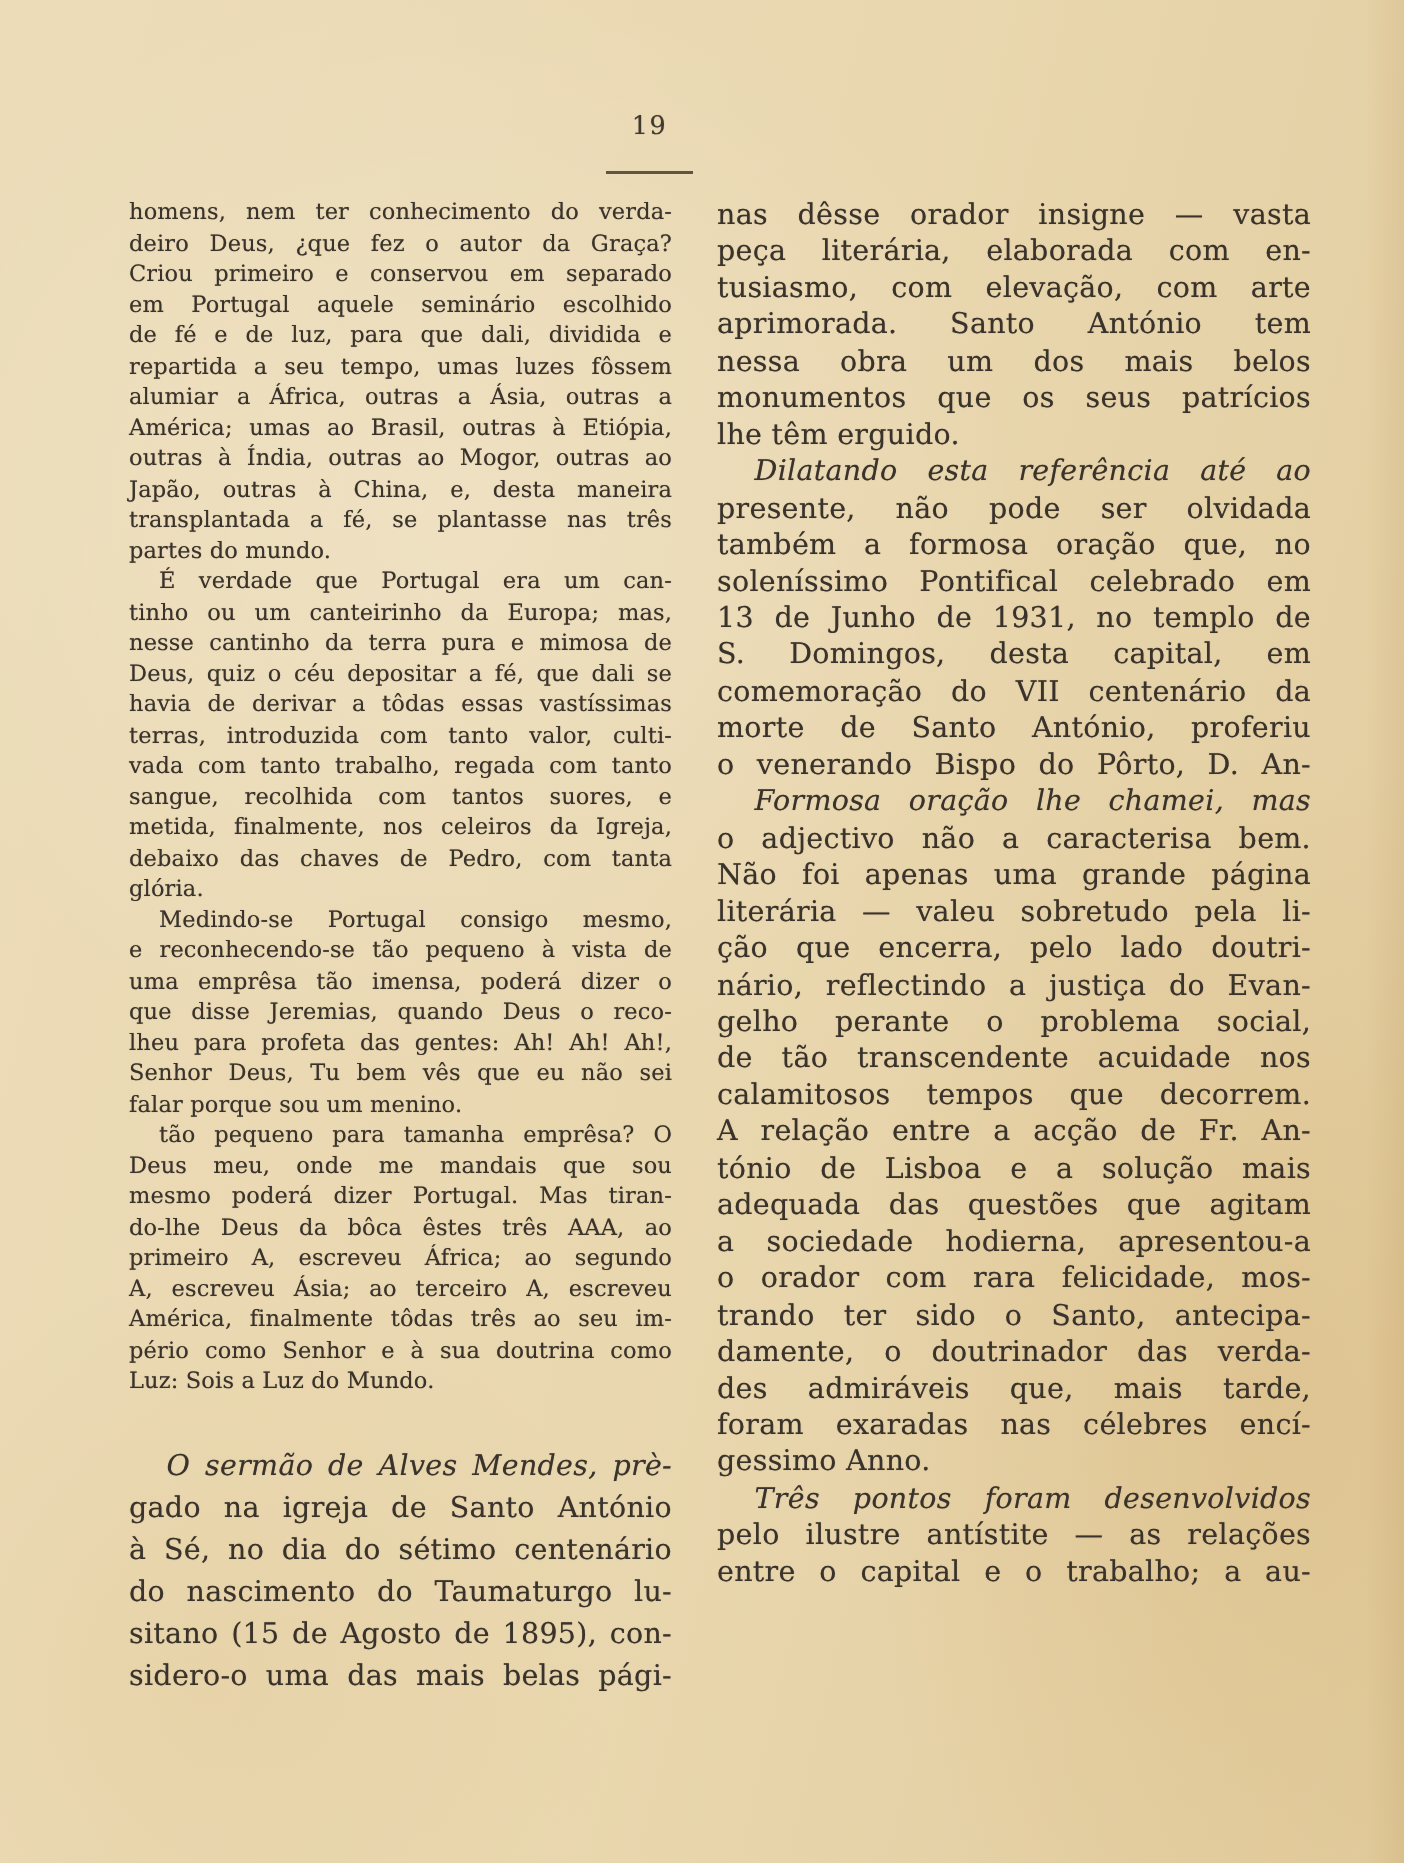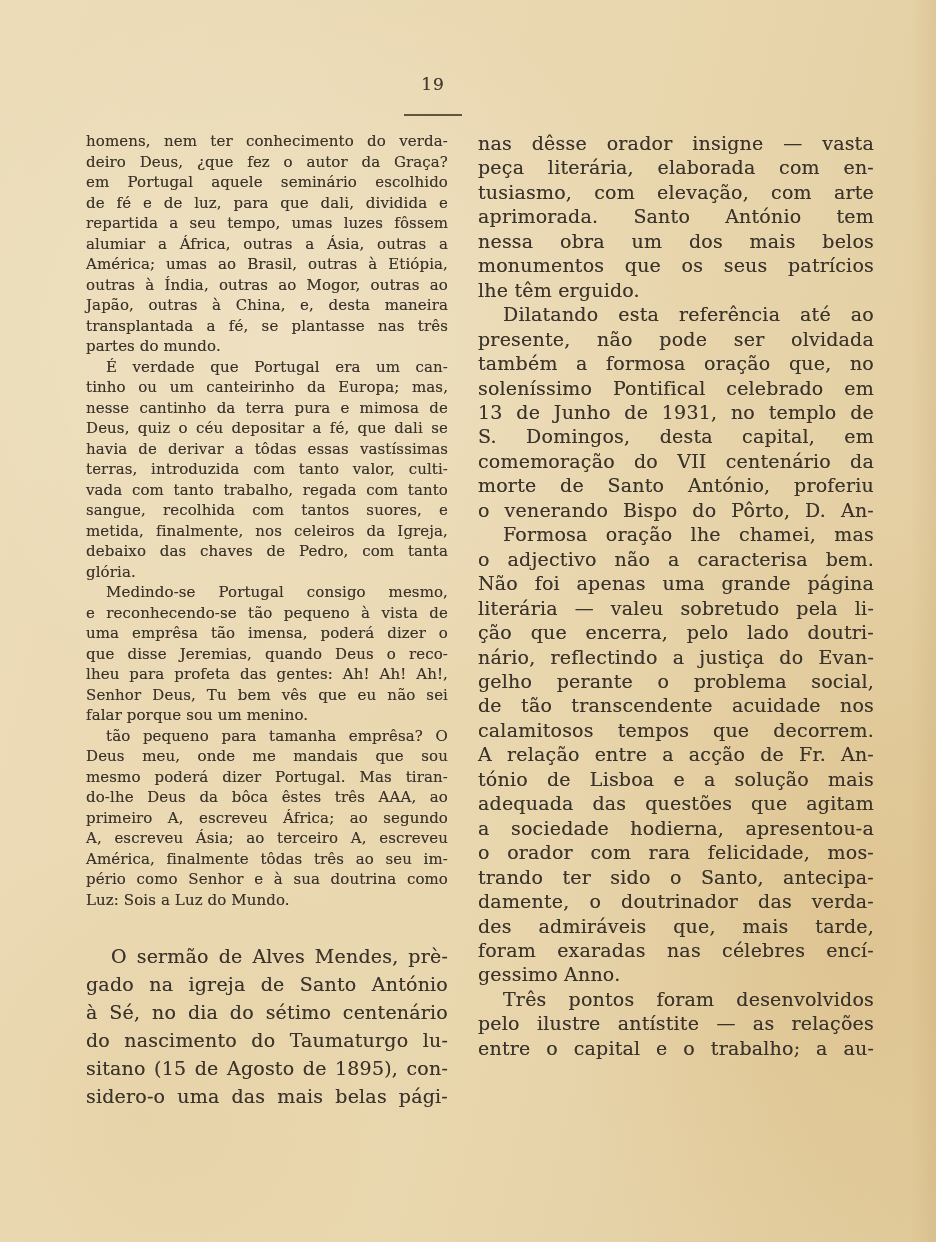--- a/index.html
+++ b/index.html
@@ -38,34 +38,35 @@
   .col-left{left:86px;width:362px;}
   .col-right{left:478px;width:396px;}
   .para{text-shadow:0 0 0.55px rgba(58,50,40,0.5);}
   .para.small{font-size:15px;line-height:20.5px;letter-spacing:0.1px;}
   .para.large{font-size:19px;line-height:24.45px;letter-spacing:0.2px;}
   .para.loose{line-height:28px;}
   .para.gap{margin-top:32px;}
   .line{text-align:justify;text-align-last:justify;white-space:normal;}
   .line.end{text-align-last:left;}
   .para.small.indent .line:first-child{text-indent:20px;}
-  .para.large.indent .line:first-child{text-indent:25px;}
+  .para.large.indent .line:first-child{text-indent:25px;font-style:italic;}
   .it{}
 </style>
 </head>
 <body>
 
 <div class="page">
   <div class="pagenum-wrap">
     <span>19</span>
   </div>
   <div class="col col-left">
       <div class="para small">
         <div class="line"><span>homens, nem ter conhecimento do verda-</span></div>
         <div class="line"><span>deiro Deus, ¿que fez o autor da Graça?</span></div>
+        <div class="line"><span>Criou primeiro e conservou em separado</span></div>
         <div class="line"><span>em Portugal aquele seminário escolhido</span></div>
         <div class="line"><span>de fé e de luz, para que dali, dividida e</span></div>
         <div class="line"><span>repartida a seu tempo, umas luzes fôssem</span></div>
         <div class="line"><span>alumiar a África, outras a Ásia, outras a</span></div>
         <div class="line"><span>América; umas ao Brasil, outras à Etiópia,</span></div>
         <div class="line"><span>outras à Índia, outras ao Mogor, outras ao</span></div>
         <div class="line"><span>Japão, outras à China, e, desta maneira</span></div>
         <div class="line"><span>transplantada a fé, se plantasse nas três</span></div>
         <div class="line end"><span>partes do mundo.</span></div>
       </div>

